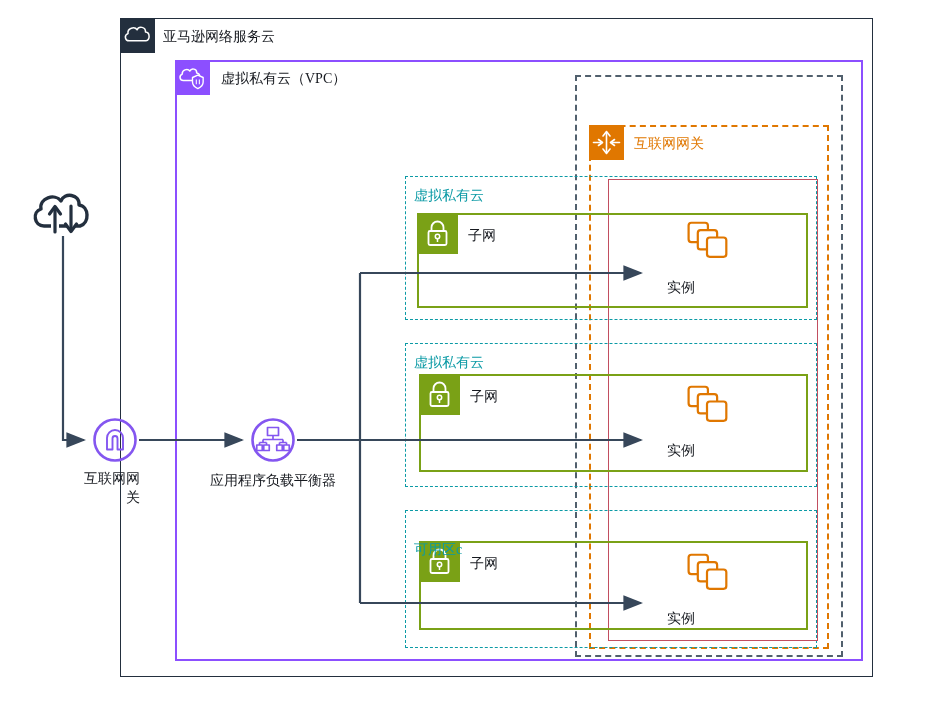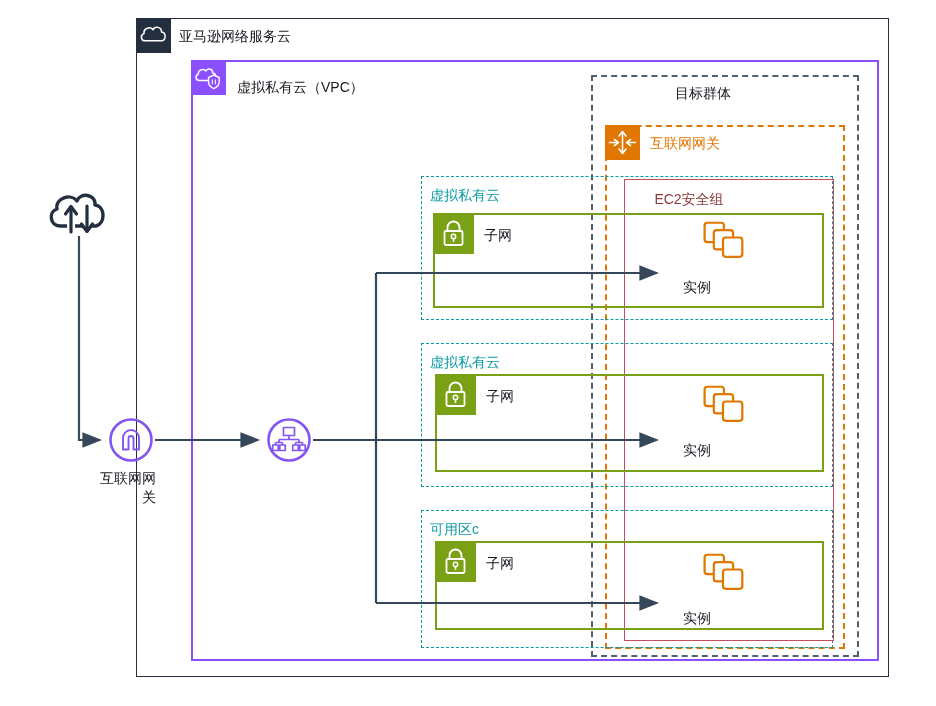--- a/index.html
+++ b/index.html
@@ -1,18 +1,18 @@
 <!DOCTYPE html>
 <html style="--aws: #232f3e; --vpc: #8c4fff; --target_group: #51606d; --asg: #e07700; --az: #0b9aa5; --subnet: #7aa116; --security_group: #c24e60; --security_group_text: #8f3a38; --connector: #37475a;"><head>
 <meta charset="utf-8">
 <style>
   html,body{margin:0;padding:0;background:#ffffff;}
   .canvas{
     position:relative;width:884px;height:706px;background:#ffffff;overflow:hidden;
-    font-family:Liberation Sans, sans-serif;font-size:14px;color:#16191f;margin-left:16px;
+    font-family:Liberation Serif, serif;font-size:14px;color:#16191f;
   }
   .abs{position:absolute;}
   .box{position:absolute;box-sizing:border-box;background:transparent;}
   .aws-box{left:120px;top:18px;width:753px;height:659px;border:1px solid var(--aws,#232f3e);z-index:1;}
   .vpc-box{left:175px;top:60px;width:688px;height:601px;border:2px solid var(--vpc,#8c4fff);z-index:1;}
   .tg-box{left:575px;top:75px;width:268px;height:582px;border:2px dashed var(--target_group,#51606d);z-index:1;}
   .asg-box{left:589px;top:125px;width:240px;height:524px;border:2px dashed var(--asg,#e07700);z-index:1;}
   .az-box{border:1.5px dashed var(--az,#0b9aa5);z-index:1;}
   .az-a{left:405px;top:176px;width:412px;height:144px;}
   .az-b{left:405px;top:343px;width:412px;height:144px;}
@@ -28,27 +28,27 @@
   .aws-badge{left:120px;top:18px;background:var(--aws,#232f3e);}
   .vpc-badge{left:175px;top:60px;background:var(--vpc,#8c4fff);}
   .asg-badge{left:589px;top:125px;background:var(--asg,#e07700);}
   .subnet-badge{width:41px;height:41px;background:var(--subnet,#7aa116);}
   .subnet-badge-a{left:417px;top:213px;}
   .subnet-badge-b{left:419px;top:374px;}
   .subnet-badge-c{left:419px;top:541px;}
 
   .lbl{position:absolute;z-index:3;white-space:nowrap;line-height:19px;}
   .aws-lbl{left:163px;top:27px;}
-  .vpc-lbl{left:221px;top:78px;}
+  .vpc-lbl{left:221px;top:69px;}
   .tg-lbl{left:575px;top:84px;width:268px;text-align:center;transform:translateX(-22px);}
   .asg-lbl{left:634px;top:134px;color:var(--asg,#e07700);}
   .az-lbl{color:var(--az,#0b9aa5);}
   .az-lbl-a{left:414px;top:186px;}
   .az-lbl-b{left:414px;top:353px;}
-  .az-lbl-c{left:414px;top:520px;}
+  .az-lbl-c{left:414px;top:540px;}
   .sg-lbl{left:608px;top:190px;width:210px;text-align:center;transform:translateX(-40px);color:var(--security_group_text,#8f3a38);}
   .subnet-lbl-a{left:468px;top:226px;}
   .subnet-lbl-b{left:470px;top:387px;}
   .subnet-lbl-c{left:470px;top:554px;}
 
   .instance-icon{position:absolute;width:46px;height:46px;z-index:5;}
   .inst-icon-a{left:684px;top:220px;}
   .inst-icon-b{left:684px;top:384px;}
   .inst-icon-c{left:684px;top:552px;}
   .inst-lbl{position:absolute;width:80px;z-index:5;white-space:nowrap;}
@@ -134,23 +134,21 @@
         <path d="M14.5 18 V14.5 a6 6 0 0 1 12 0 V18" stroke-width="1.8"></path>
         <rect x="11.5" y="18" width="18" height="14" rx="1.5" stroke-width="1.8"></rect>
         <circle cx="20.5" cy="23.5" r="2.2" stroke-width="1.5"></circle>
         <path d="M20.5 25.7 V29" stroke-width="1.5"></path>
       </g>
     </svg>
   </div>
 
   <div class="lbl aws-lbl">亚马逊网络服务云</div>
   <div class="lbl vpc-lbl">虚拟私有云（VPC）</div>
-  <div class="lbl tg-lbl">目标群体</div>
   <div class="lbl asg-lbl">互联网网关</div>
-  <div class="lbl sg-lbl">EC2安全组</div>
   <div class="lbl az-lbl az-lbl-a">虚拟私有云</div>
   <div class="lbl az-lbl az-lbl-b">虚拟私有云</div>
   <div class="lbl az-lbl az-lbl-c">可用区c</div>
   <div class="lbl subnet-lbl-a">子网</div>
   <div class="lbl subnet-lbl-b">子网</div>
   <div class="lbl subnet-lbl-c">子网</div>
 
   <div class="instance-icon inst-icon-a">
     <svg width="46" height="46" viewBox="0 0 50 50">
       <g stroke="#e07700" stroke-width="2.4" fill="#ffffff">
@@ -214,20 +212,21 @@
         <path d="M23 18.5 V22.5 M13 22.5 H33 M13 22.5 V25.5 M33 22.5 V25.5
                  M9.5 25.5 H16.5 M29.5 25.5 H36.5
                  M9.5 25.5 V28 M16.5 25.5 V28 M29.5 25.5 V28 M36.5 25.5 V28"></path>
         <rect x="6.75" y="28" width="5.5" height="5.5"></rect>
         <rect x="13.75" y="28" width="5.5" height="5.5"></rect>
         <rect x="26.75" y="28" width="5.5" height="5.5"></rect>
         <rect x="33.75" y="28" width="5.5" height="5.5"></rect>
       </g>
     </svg>
   </div>
+  <div class="lbl alb-lbl">应用程序负载平衡器</div>
 
   <svg class="edges">
     <defs>
       <marker id="arrw" markerWidth="9" markerHeight="7" refX="8" refY="3.5" orient="auto">
         <path d="M0 0 L9 3.5 L0 7 Z" fill="#37475a"></path>
       </marker>
     </defs>
     <g stroke="#37475a" stroke-width="2.2" fill="none">
       <path d="M63 236 V440 H84" marker-end="url(#arrw)"></path>
       <path d="M139 440 H242" marker-end="url(#arrw)"></path>

